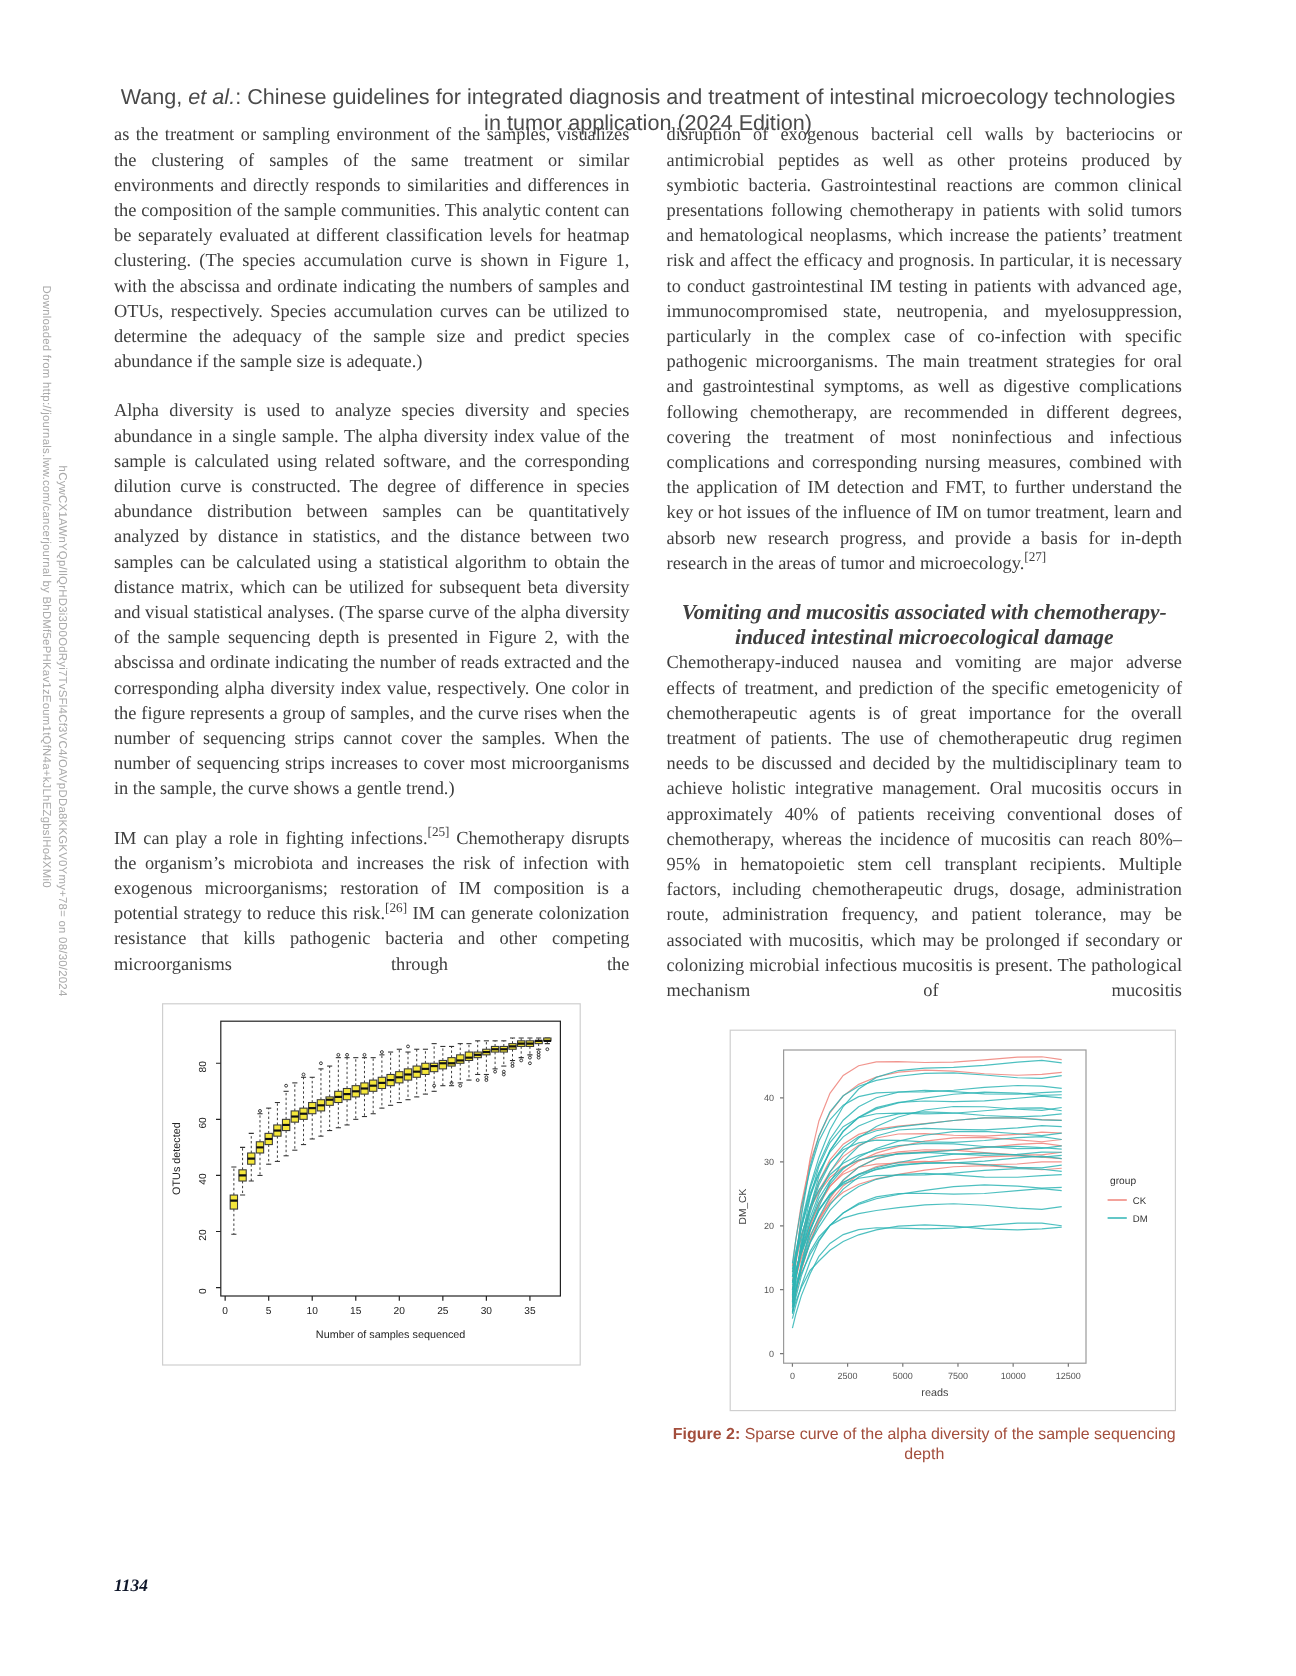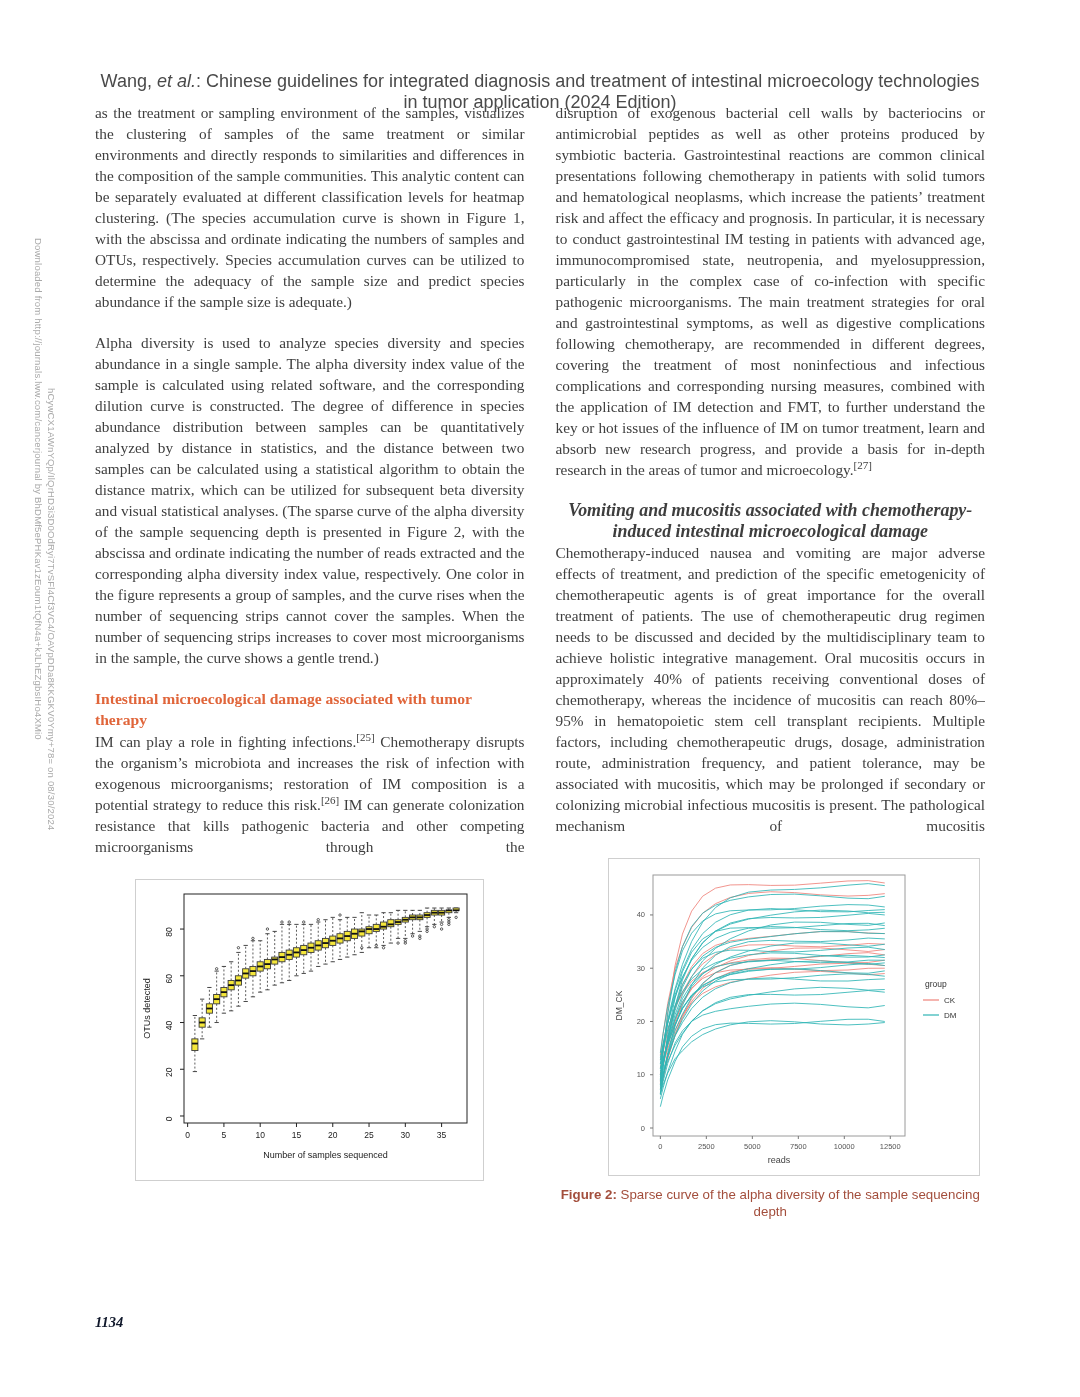--- a/index.html
+++ b/index.html
@@ -63,21 +63,20 @@
 
 <div class="page-header">
   <span>Wang, </span><span class="etal">et al.</span><span>: Chinese guidelines for integrated diagnosis and treatment of intestinal microecology technologies in tumor application (2024 Edition)</span>
 </div>
 
 <div class="columns">
 
   <div class="col">
     <p>as the treatment or sampling environment of the samples, visualizes the clustering of samples of the same treatment or similar environments and directly responds to similarities and differences in the composition of the sample communities. This analytic content can be separately evaluated at different classification levels for heatmap clustering. (The species accumulation curve is shown in Figure 1, with the abscissa and ordinate indicating the numbers of samples and OTUs, respectively. Species accumulation curves can be utilized to determine the adequacy of the sample size and predict species abundance if the sample size is adequate.)</p>
     <p>Alpha diversity is used to analyze species diversity and species abundance in a single sample. The alpha diversity index value of the sample is calculated using related software, and the corresponding dilution curve is constructed. The degree of difference in species abundance distribution between samples can be quantitatively analyzed by distance in statistics, and the distance between two samples can be calculated using a statistical algorithm to obtain the distance matrix, which can be utilized for subsequent beta diversity and visual statistical analyses. (The sparse curve of the alpha diversity of the sample sequencing depth is presented in Figure 2, with the abscissa and ordinate indicating the number of reads extracted and the corresponding alpha diversity index value, respectively. One color in the figure represents a group of samples, and the curve rises when the number of sequencing strips cannot cover the samples. When the number of sequencing strips increases to cover most microorganisms in the sample, the curve shows a gentle trend.)</p>
-    <h2 class="section-heading">Intestinal microecological damage associated with tumor therapy</h2>
     <p class="cont">IM can play a role in fighting infections.<sup>[25]</sup> Chemotherapy disrupts the organism’s microbiota and increases the risk of infection with exogenous microorganisms; restoration of IM composition is a potential strategy to reduce this risk.<sup>[26]</sup> IM can generate colonization resistance that kills pathogenic bacteria and other competing microorganisms through the</p>
 
     <div class="figblock">
       <div class="figbox f1">
         <svg id="fig1svg" width="345" height="298" viewBox="0 0 345 298">
             <rect x="48" y="14" width="283" height="229" fill="none" stroke="#222" stroke-width="1"></rect>
             <line x1="51.62820512820513" y1="243" x2="51.62820512820513" y2="247" stroke="#222" stroke-width="1"></line>
             <text x="51.62820512820513" y="258" font-size="8.5" fill="#222" text-anchor="middle" font-family="&quot;Liberation Sans&quot;, sans-serif">0</text>
             <line x1="87.91025641025641" y1="243" x2="87.91025641025641" y2="247" stroke="#222" stroke-width="1"></line>
             <text x="87.91025641025641" y="258" font-size="8.5" fill="#222" text-anchor="middle" font-family="&quot;Liberation Sans&quot;, sans-serif">5</text>

